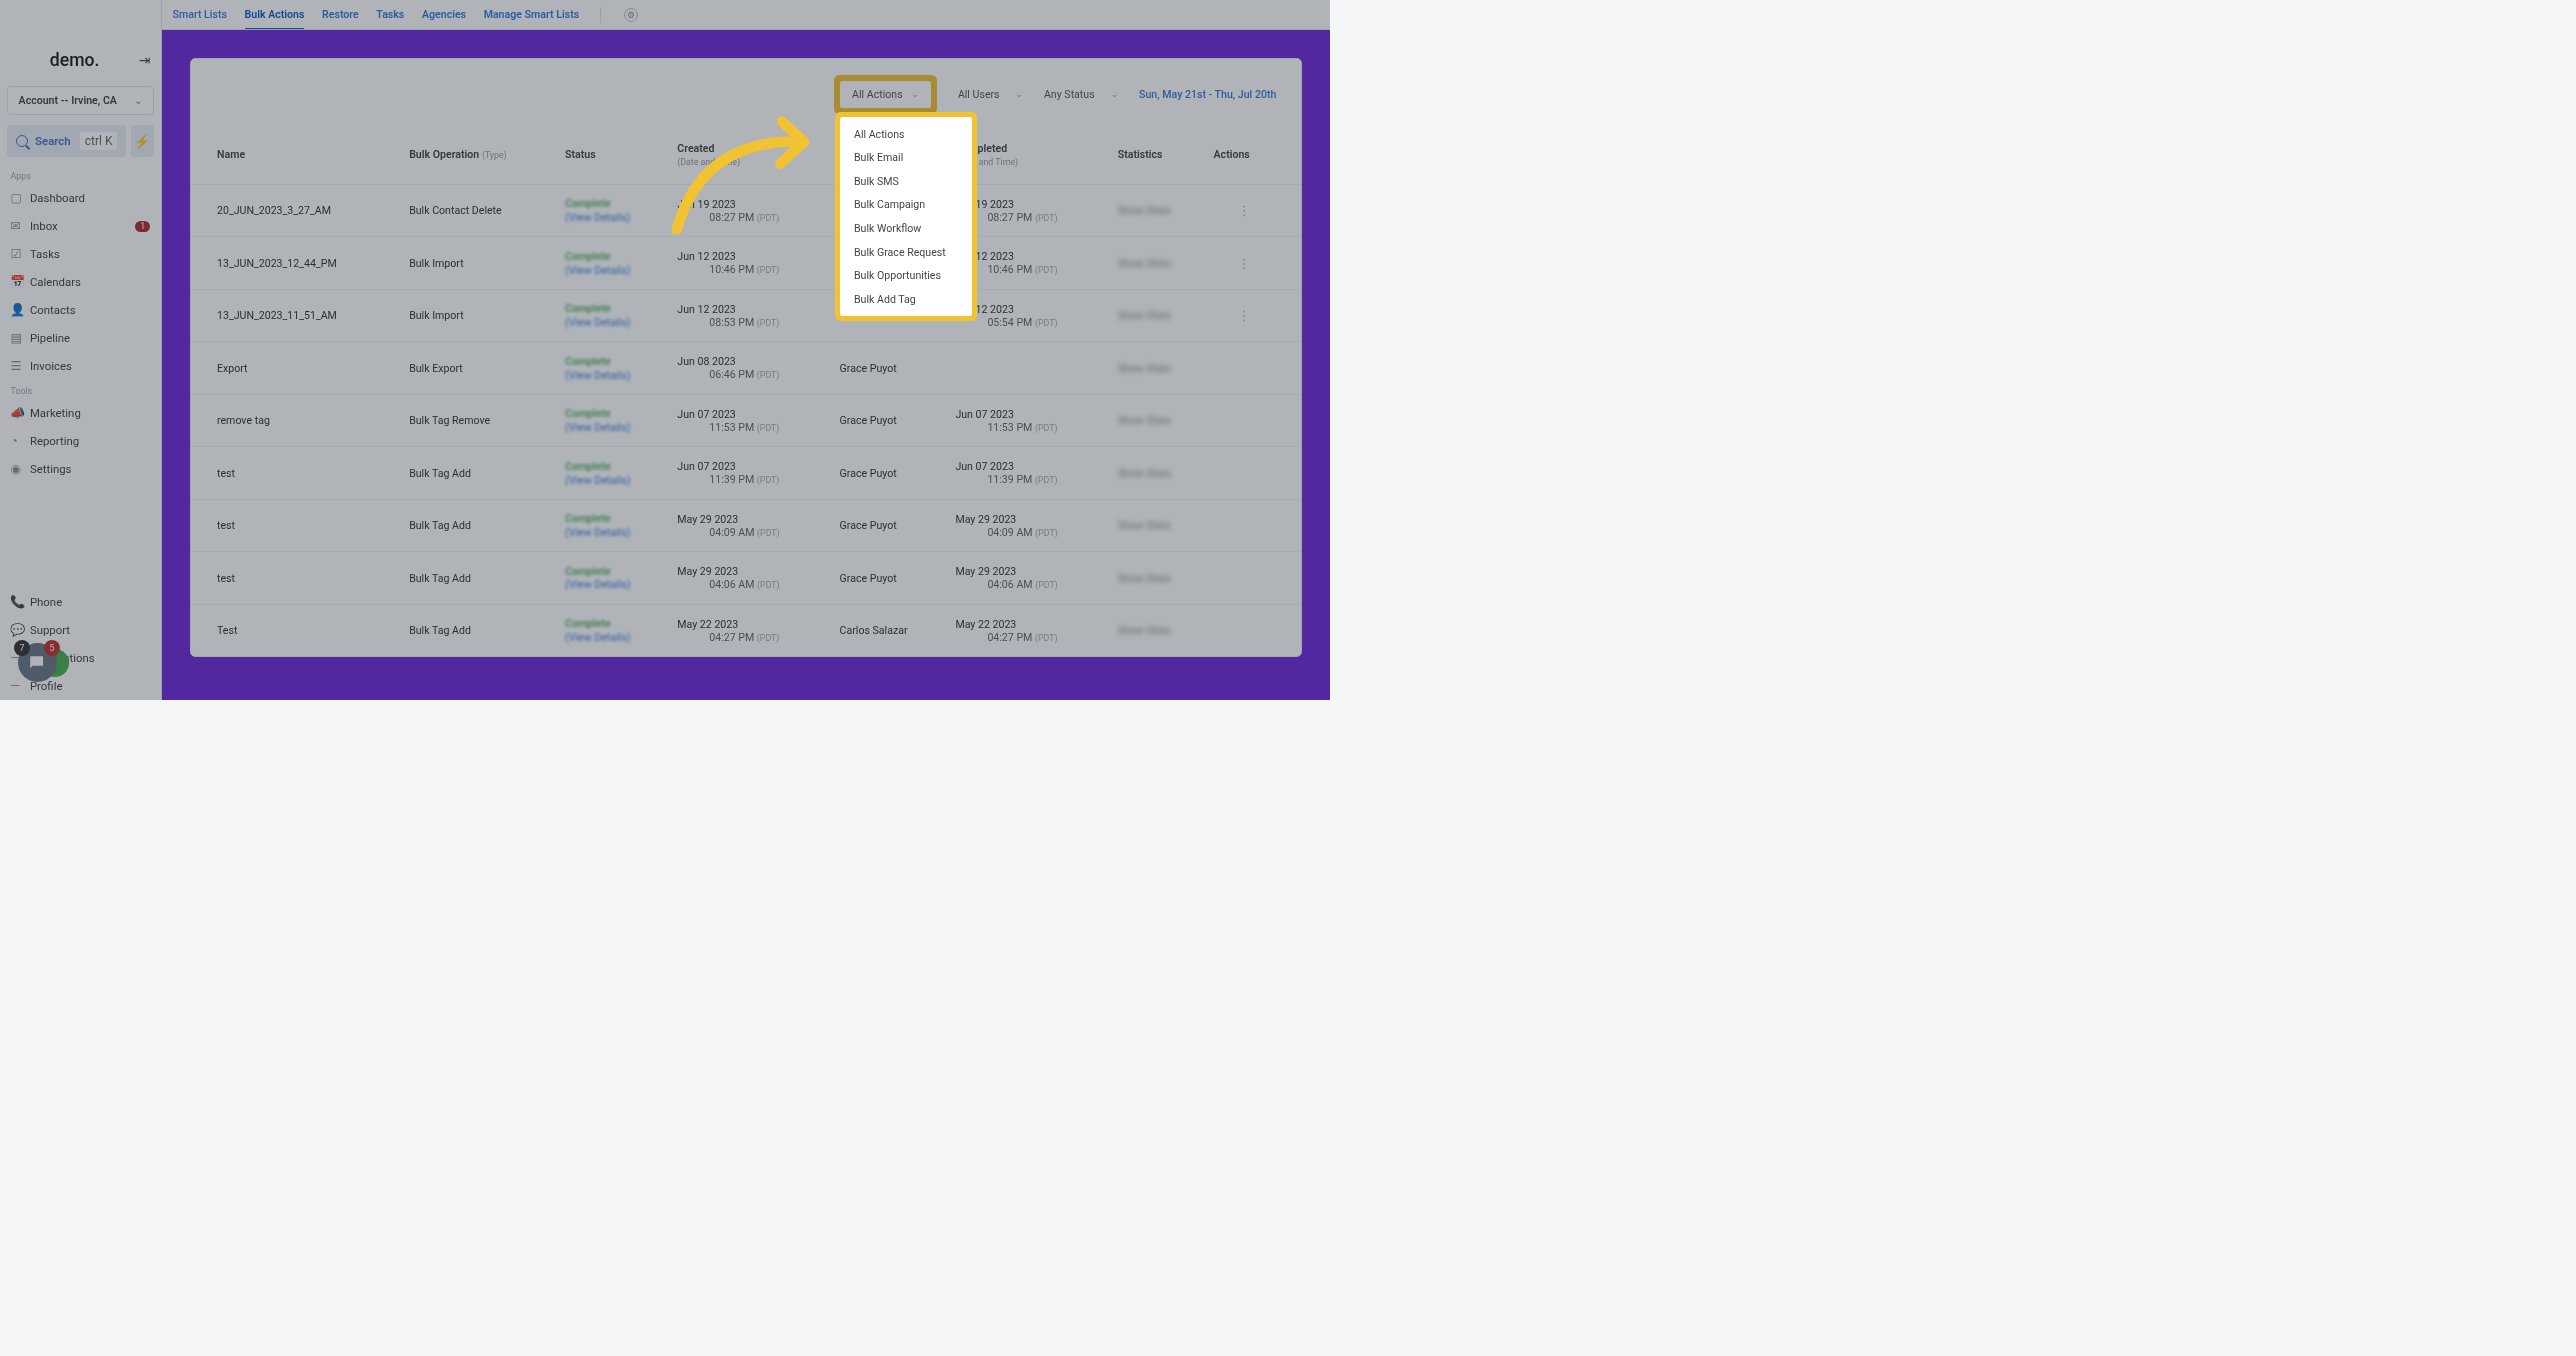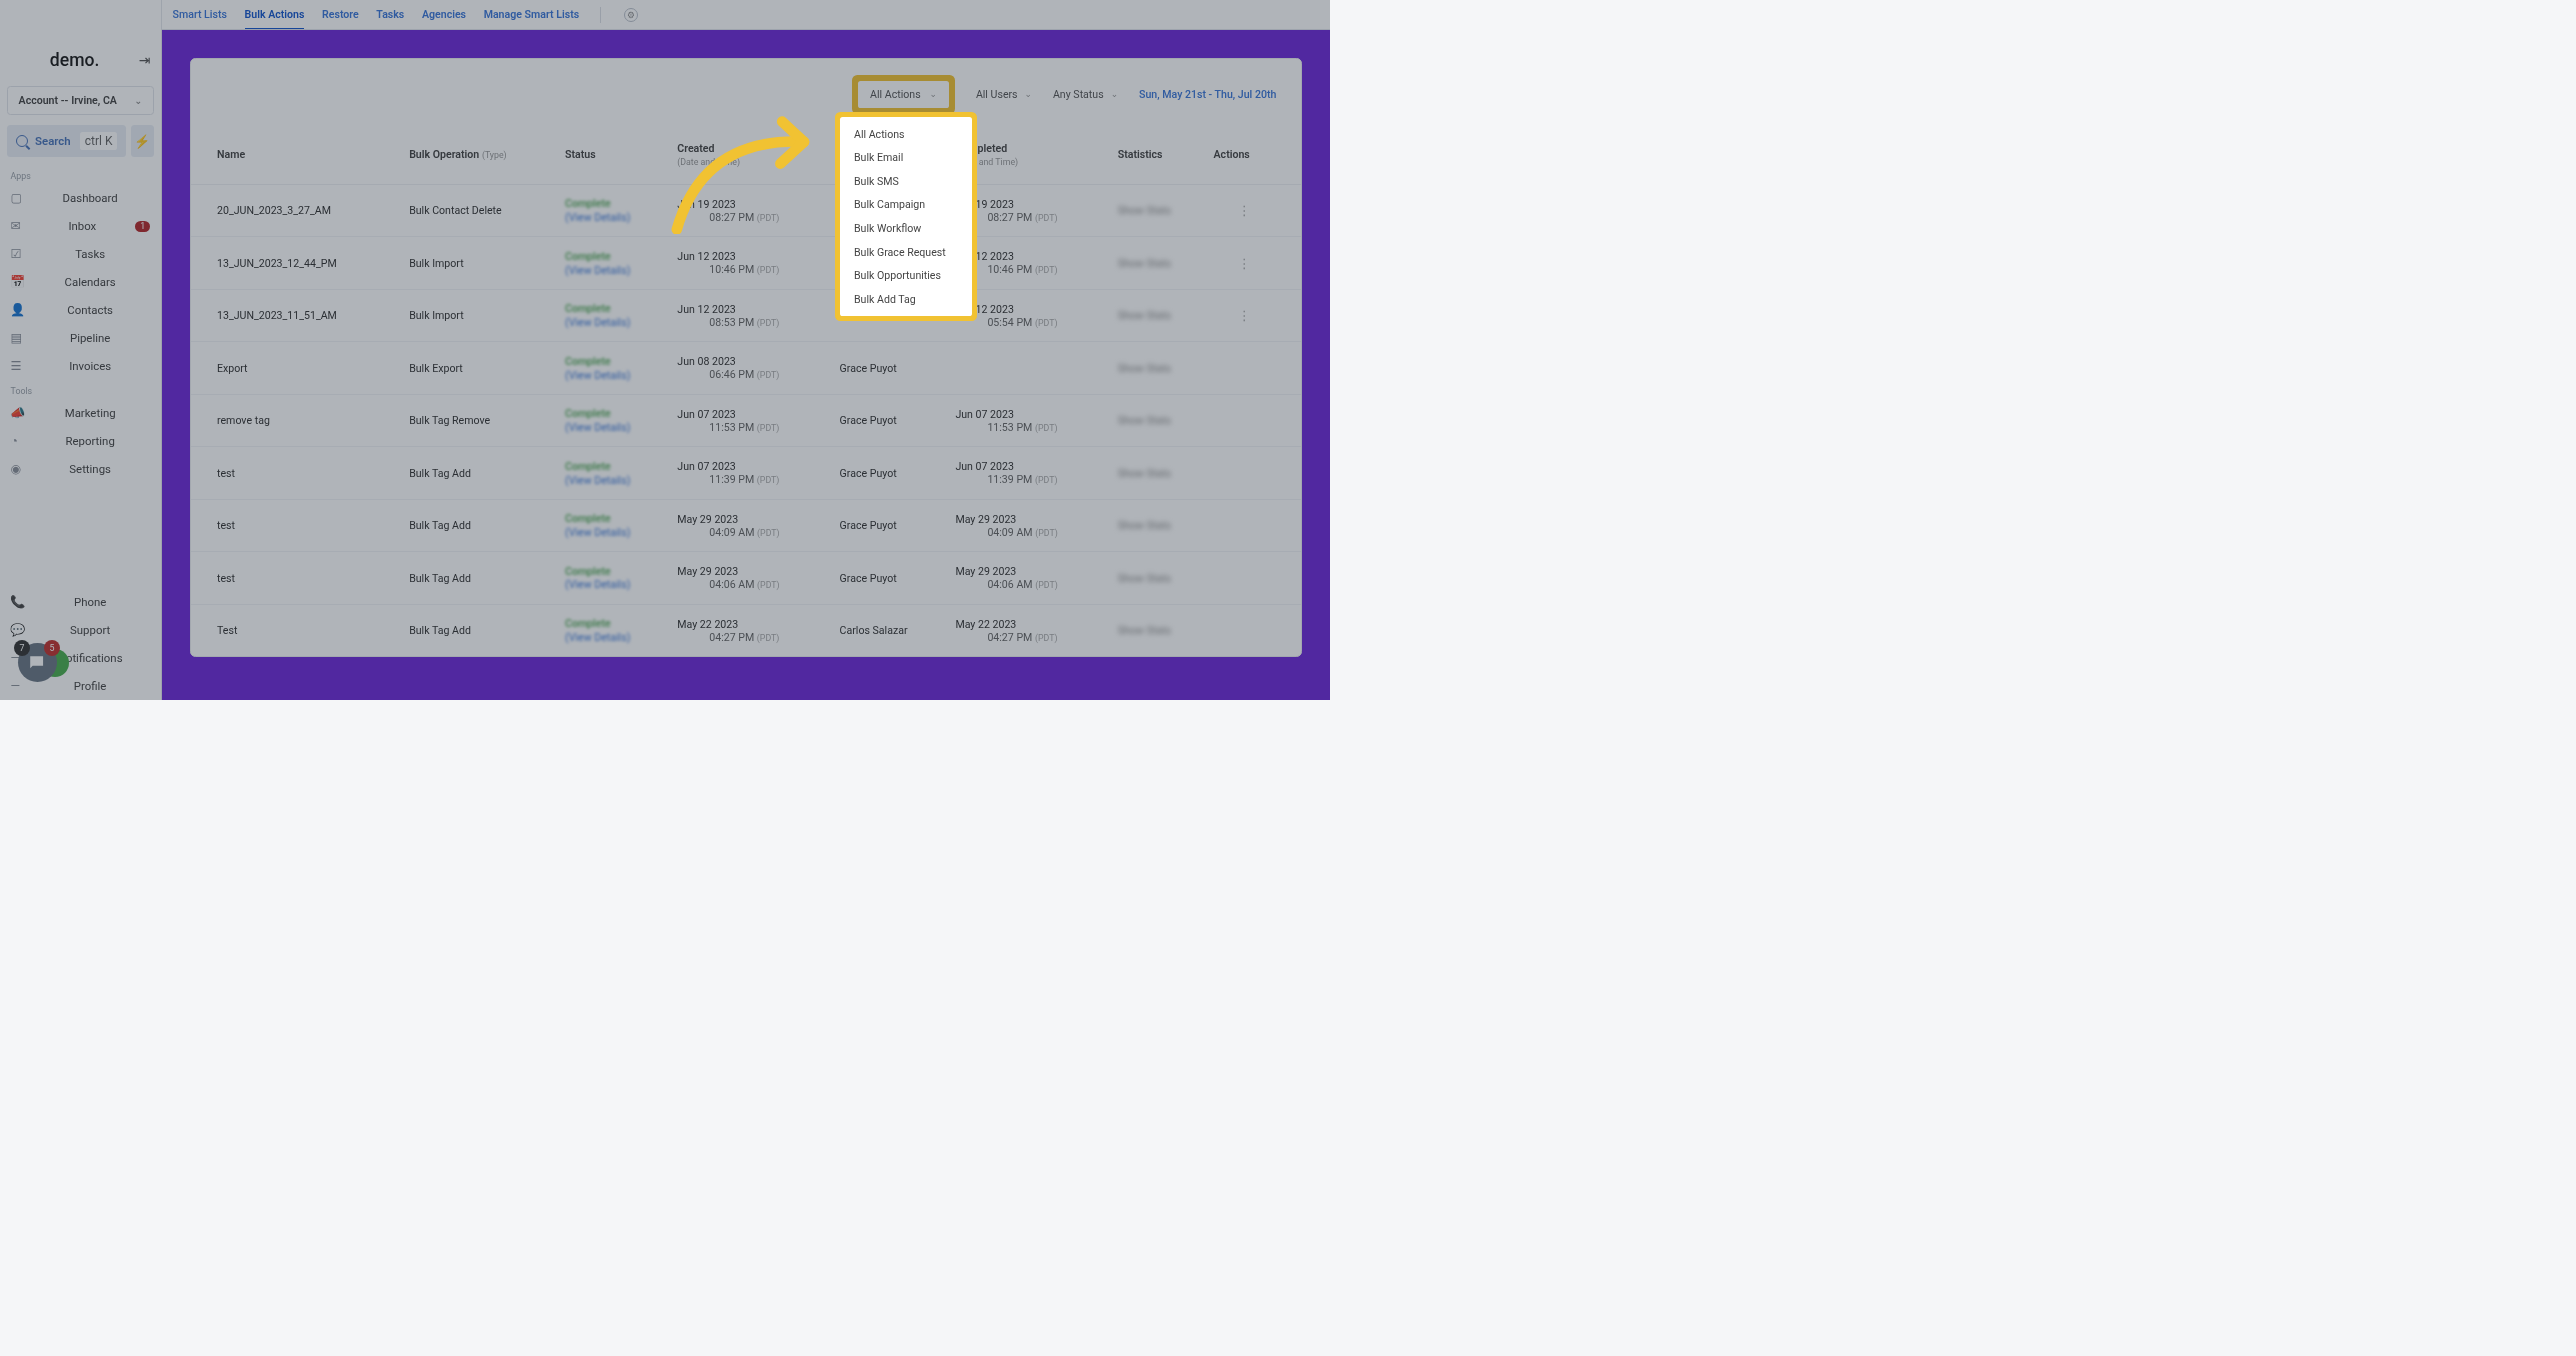--- a/index.html
+++ b/index.html
@@ -26,42 +26,42 @@
 .search-row { display: flex; gap: 5.3px; padding: 3.5px 7px 8.8px 7px; }
 .search-box { flex: 1; background: #e8edf5; border-radius: 3.5px; display: flex; align-items: center; padding: 7px 8.8px; cursor: pointer; }
 .search-box .sicn { width: 12.3px; height: 12.3px; border: 1.8px solid #4873b8; border-radius: 50%; position: relative; margin-right: 7px; }
 .search-box .sicn::after { content: ''; position: absolute; width: 1.8px; height: 5.3px; background: #4873b8; bottom: -4.4px; right: -1.8px; transform: rotate(-45deg); }
 .search-box .stxt { color: #4873b8; font-weight: 600; font-size: 11.4px; flex: 1; }
 .search-box .kbd { background: #fff; border-radius: 2.6px; padding: 1.8px 4.4px; font-size: 12px; color: #666; }
 .bolt-btn { width: 23px; background: #e8edf5; border-radius: 3.5px; display: flex; align-items: center; justify-content: center; cursor: pointer; font-size: 13px; color: #4873b8; }
 .section-label { padding: 5.3px 10.6px 3.5px; font-size: 8.8px; color: #9aa0a8; }
 .nav-item { display: flex; align-items: center; padding: 7px 10.6px; cursor: pointer; color: #444; font-size: 11.4px; position: relative; }
 .nav-item .nicn { width: 19.3px; font-size: 12.3px; color: #8a8f98; }
-.nav-item .ntxt { flex: 1; text-align: center; }
+.nav-item .ntxt { flex: 1; }
 .nav-item .badge { background: #b4282b; color: #fff; font-size: 8.8px; border-radius: 8.8px; padding: 0.9px 5.3px; min-width: 14px; text-align: center; }
 .sidebar-bottom { margin-top: auto; }
 .avatar-corner { position: absolute; left: 17.6px; bottom: 17.6px; display: flex; align-items: center; }
 .avatar-corner .chat { width: 39px; height: 39px; background: #6b7785; border-radius: 50%; display: flex; align-items: center; justify-content: center; position: relative; }
 .avatar-corner .chat .b1 { position: absolute; top: -3.5px; left: -3.5px; background: #353535; color: #fff; width: 16px; height: 16px; border-radius: 8.8px; font-size: 8.8px; display: flex; align-items: center; justify-content: center; }
 .avatar-corner .chat .b2 { position: absolute; top: -3.5px; right: -3.5px; background: #c0322e; color: #fff; width: 16px; height: 16px; border-radius: 8.8px; font-size: 8.8px; display: flex; align-items: center; justify-content: center; }
 .av-circle { width: 28px; height: 28px; background: #4bae4f; border-radius: 50%; margin-left: -16px; }
 
 
 .main { flex: 1; display: flex; flex-direction: column; background: #6d28d9; }
 .tabbar { display: flex; align-items: center; gap: 17.6px; padding: 0 10.6px; border-bottom: 0.9px solid #e2e5eb; background: #fff; height: 30px; }
 .tab { padding: 7px 0; font-size: 10.6px; font-weight: 600; color: #3b77d9; cursor: pointer; }
 .tab.smart { color: #3b77d9; font-weight: 500; }
 .tab.active { color: #1557cd; border-bottom: 1.8px solid #1557cd; }
 .tabbar .sep { width: 0.9px; height: 16px; background: #dcdfe5; margin: 0 3.5px; }
 .tabbar .gear { width: 14px; height: 14px; border: 0.9px solid #bcc2cc; border-radius: 50%; margin-left: 1.8px; font-size: 8.8px; color: #888; display: flex; align-items: center; justify-content: center; cursor: pointer; }
 
 .content { padding: 28px; }
 .card { background: #fff; border-radius: 5.3px; border: 0.9px solid #ecedf0; overflow: visible; }
 .filters { display: flex; justify-content: flex-end; align-items: center; gap: 21px; padding: 16px 24.6px; position: relative; }
-.filter-pill { color: #555; font-size: 10.6px; display: inline-flex; align-items: center; gap: 7px; cursor: pointer; }
+.filter-pill { color: #555; font-size: 10.6px; display: inline-flex; align-items: center; gap: 16px; cursor: pointer; }
 .filter-pill .chev { color: #999; font-size: 8.8px; }
 .date-range { color: #3b77d9; font-size: 10.6px; font-weight: 500; cursor: pointer; }
 
 
 .actions-wrap { border: 4.4px solid #f1c232; border-radius: 5.3px; padding: 1.8px; background: #f1c232; }
 .actions-btn { background: #fff; border-radius: 2.6px; padding: 7px 12.3px; display: flex; align-items: center; gap: 8.8px; }
 
 
 .dropdown-wrap { position: absolute; top: 53px; left: 644px; border: 5.3px solid #f1c232; border-radius: 5.3px; background: #f1c232; z-index: 100; }
 .dropdown-inner { background: #fff; border-radius: 2.6px; padding: 5.3px 0; width: 132px; }

